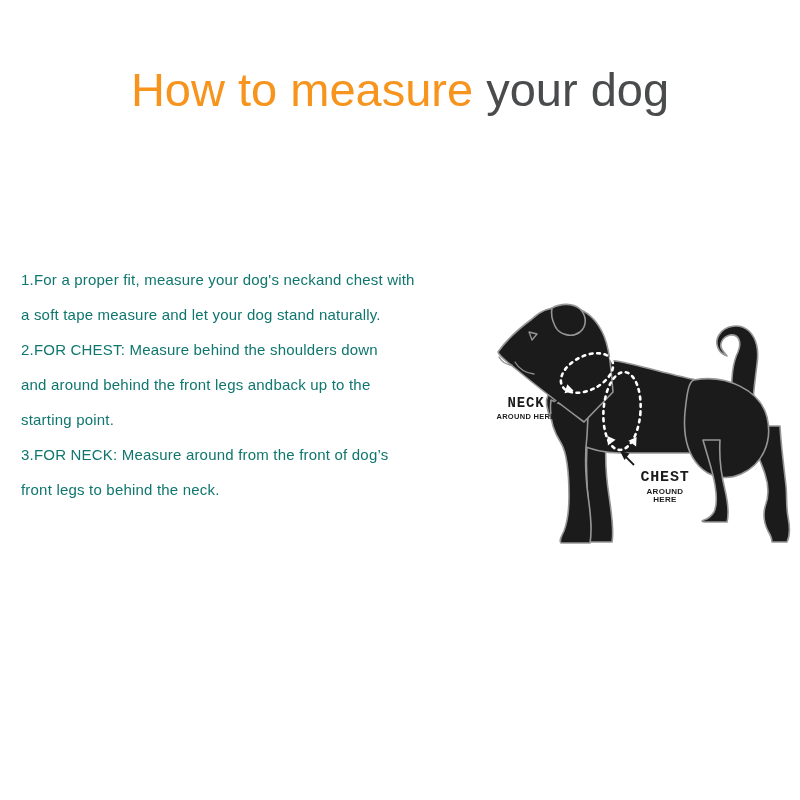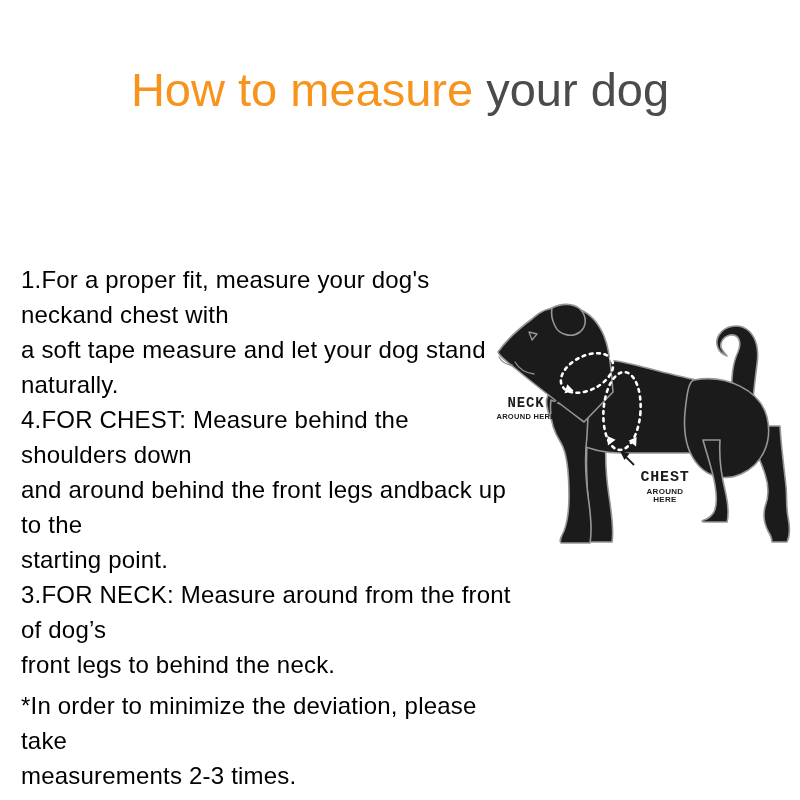--- a/index.html
+++ b/index.html
@@ -9,21 +9,21 @@
     border-radius:14px;
   }
   .page-title{
     position:absolute;top:66px;left:0;width:800px;text-align:center;
     font-size:47px;font-weight:400;line-height:1;letter-spacing:0px;margin:0;
     color:#4a4b4d;white-space:pre;
   }
   .page-title .hl{color:#f7941d;}
   .instructions{
     position:absolute;left:21px;top:262px;width:500px;
-    font-size:24px;line-height:35px;color:#000000;letter-spacing:0.2px;
+    font-size:15px;line-height:35px;color:#0f766e;letter-spacing:0.2px;
   }
   .instructions p{margin:0;white-space:pre-line;}
   .instructions p.note{margin-top:6px;}
   .figure{position:absolute;left:488px;top:300px;width:312px;height:250px;}
   .dog-svg{position:absolute;left:0;top:0;}
   .measure-label{position:absolute;text-align:center;color:#1b1b1b;}
   .measure-label .main{font-size:14px;font-weight:700;letter-spacing:0.8px;line-height:1;font-family:Liberation Mono, monospace;}
   .measure-label .sub{font-size:7.5px;font-weight:700;letter-spacing:0.3px;line-height:1;margin-top:3px;}
   .neck-label{left:6px;top:96px;width:64px;}
   .chest-label{left:146px;top:170px;width:62px;}
@@ -36,27 +36,25 @@
 </head>
 <body>
 
 <div class="canvas">
 
   <h1 class="page-title"><span class="hl">How to measure</span><span> your dog</span></h1>
 
   <div class="instructions">
     <p>1.For a proper fit, measure your dog's neckand chest with
 a soft tape measure and let your dog stand naturally.</p>
-    <p>4.FOR CHEST: Measure behind the shoulders down
+    <p>2.FOR CHEST: Measure behind the shoulders down
 and around behind the front legs andback up to the
 starting point.</p>
     <p>3.FOR NECK: Measure around from the front of dog’s
 front legs to behind the neck.</p>
-    <p class="note">*In order to minimize the deviation, please take
-measurements 2-3 times.</p>
   </div>
 
   <div class="figure">
 
     <svg class="dog-svg" width="312" height="250" viewBox="0 0 312 250">
       <g fill="#1b1b1b" stroke="#969696" stroke-width="1.6" stroke-linejoin="round">
 
         <path d="M 244,100 C 243,82 244,64 250,52 C 254,42 251,34 242,35
              C 234,37 230,45 235,51 L 239,56 C 230,53 226,43 231,35
              C 237,25 252,23 261,31 C 268,38 271,50 269,64

